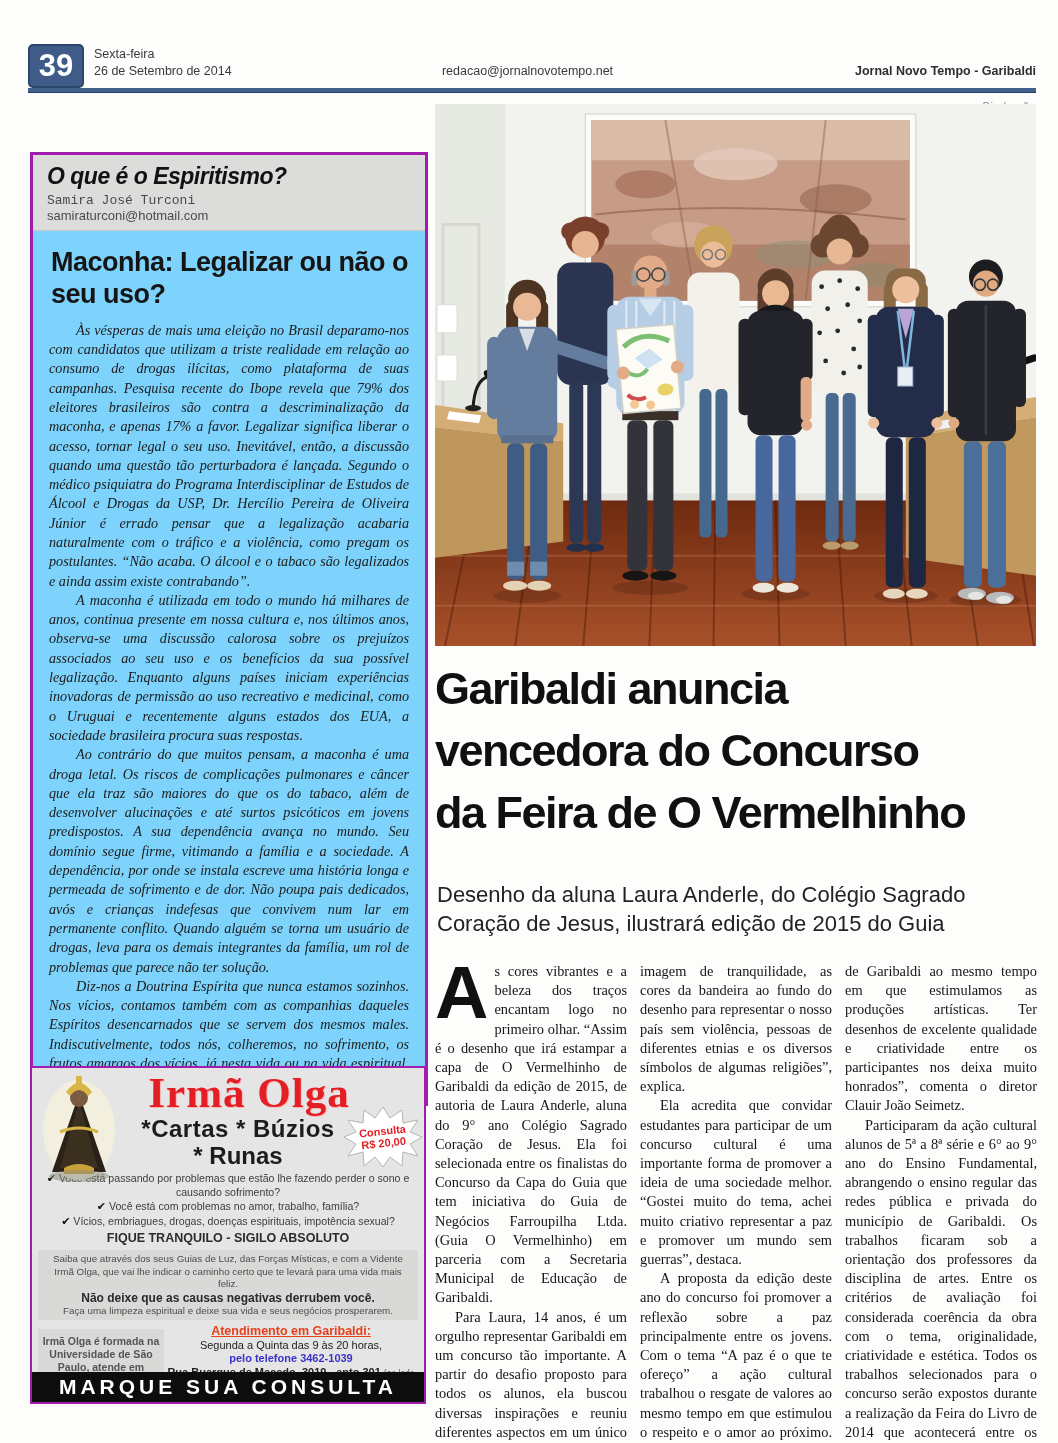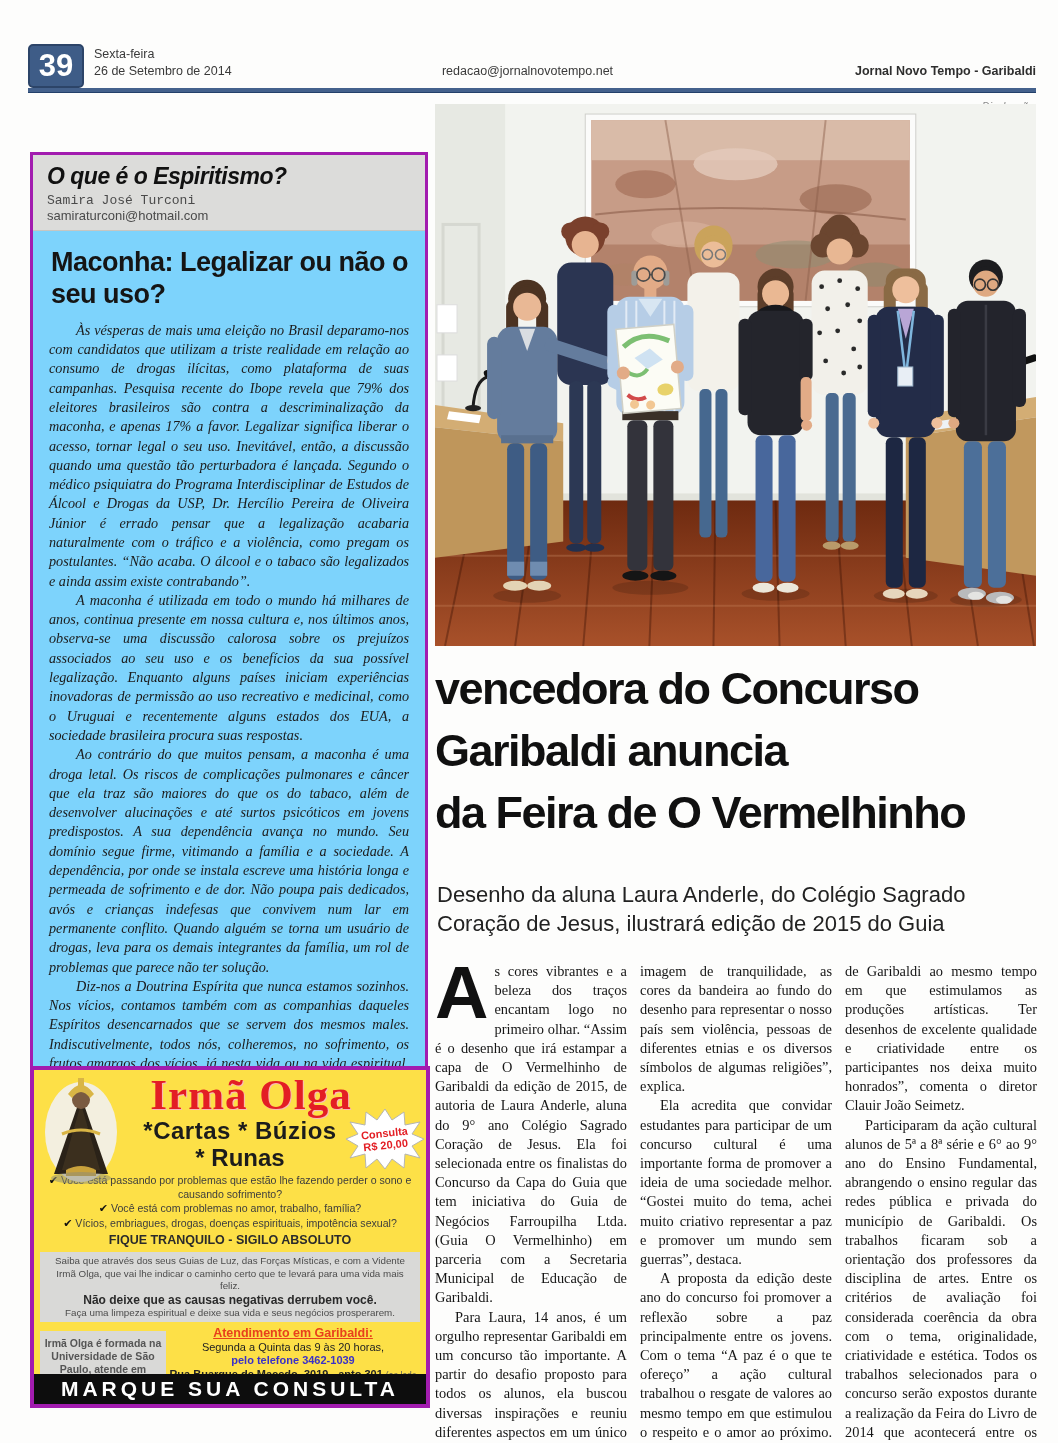--- a/index.html
+++ b/index.html
@@ -20,21 +20,21 @@
   .op-head{background:#dcdcda;padding:8px 14px 7px 14px;border-bottom:1px solid #c6c6c2;}
   .op-title{font-size:23px;font-weight:bold;font-style:italic;color:#111;letter-spacing:-.5px;}
   .op-author{font-size:13px;color:#4a4a4a;margin-top:3px;font-family:Liberation Mono, monospace;}
   .op-mail{font-size:13px;color:#4a4a4a;}
   .op-headline{font-size:27px;font-weight:bold;line-height:1.18;letter-spacing:-.5px;margin:16px 16px 10px 18px;color:#151515;}
   .op-body{margin:4px 16px 0 16px;font-family:"Liberation Serif",serif;font-style:italic;font-size:14.2px;
            line-height:19.3px;text-align:justify;color:#1b1b1b;}
   .op-body p{margin:0;text-indent:27px;}
 
   
-  .ad{position:absolute;left:30px;top:1066px;width:392px;height:334px;border:4px solid #a21caf;background:#fde047;overflow:hidden;}
+  .ad{position:absolute;left:30px;top:1066px;width:392px;height:334px;border:2px solid #a21caf;background:#e5e5e5;overflow:hidden;}
   .ad-head{position:relative;height:100px;}
   .statue{position:absolute;left:8px;top:4px;width:78px;height:112px;}
   .ad-title{position:absolute;left:92px;top:0px;width:250px;text-align:center;
             font-family:"Liberation Serif",serif;font-weight:bold;font-size:43px;color:#e31e24;
             text-shadow:1px 1px 0 #f9b9b9;letter-spacing:1px;}
   .ad-sub1{position:absolute;left:86px;top:47px;width:240px;text-align:center;font-weight:bold;font-size:24px;letter-spacing:.5px;}
   .ad-sub2{position:absolute;left:86px;top:74px;width:240px;text-align:center;font-weight:bold;font-size:24px;}
   .burst{position:absolute;right:2px;top:38px;width:78px;height:62px;}
   .burst svg{position:absolute;inset:0;}
   .burst .btxt{position:absolute;inset:0;display:flex;flex-direction:column;align-items:center;justify-content:center;
@@ -391,22 +391,22 @@
         <rect x="552" y="336" width="18" height="146" rx="6" fill="#4c6f99"></rect>
         <ellipse cx="536" cy="488" rx="14" ry="6" fill="#b9babc"></ellipse>
           <ellipse cx="540" cy="490" rx="8" ry="4" fill="#e4e4e2"></ellipse>
         <ellipse cx="564" cy="492" rx="14" ry="6" fill="#b9babc"></ellipse>
           <ellipse cx="568" cy="494" rx="8" ry="4" fill="#e4e4e2"></ellipse>
       </g>
     </svg>
   </div>
 
   <div class="headline">
+    <span>Garibaldi anuncia</span>
     <span>vencedora do Concurso</span>
-    <span>Garibaldi anuncia</span>
     <span>da Feira de O Vermelhinho</span>
   </div>
   <div class="subhead">
     <span>Desenho da aluna Laura Anderle, do Colégio Sagrado</span>
     <span>Coração de Jesus, ilustrará edição de 2015 do Guia</span>
   </div>
 
   <div class="cols">
     <div class="col">
       <p class="noindent"><span class="dropcap">A</span><span>s cores vibrantes e a beleza dos traços encantam logo no primeiro olhar. “Assim é o desenho que irá estampar a capa de O Vermelhinho de Garibaldi da edição de 2015, de autoria de Laura Anderle, aluna do 9° ano Colégio Sagrado Coração de Jesus. Ela foi selecionada entre os finalistas do Concurso da Capa do Guia que tem iniciativa do Guia de Negócios Farroupilha Ltda. (Guia O Vermelhinho) em parceria com a Secretaria Municipal de Educação de Garibaldi.</span></p>

